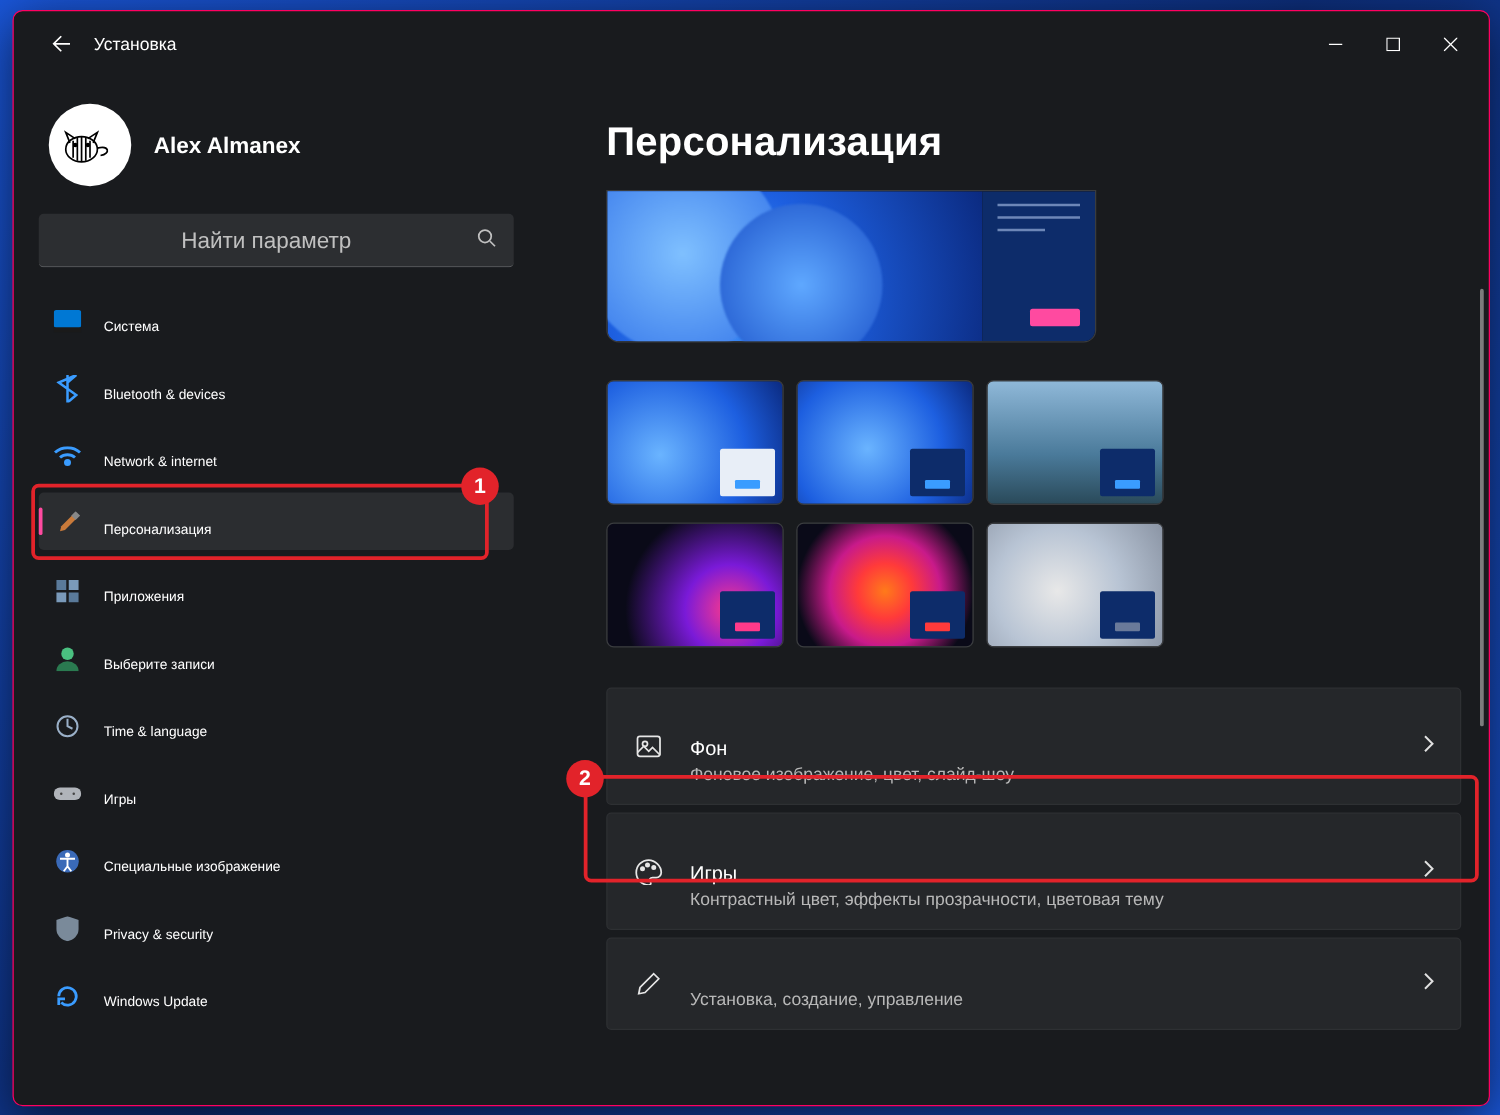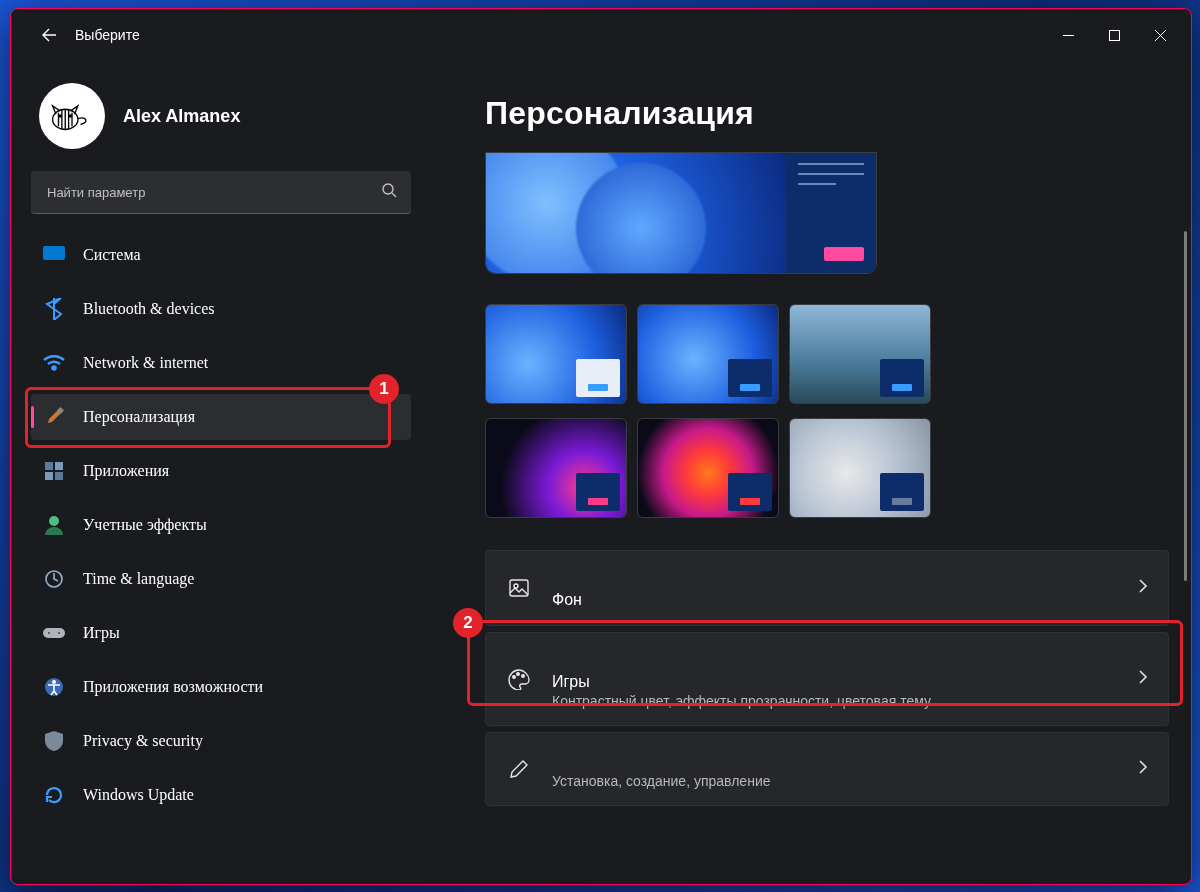--- a/index.html
+++ b/index.html
@@ -105,41 +105,41 @@
     padding: 0 14px;
     border-bottom: 1px solid #5a5c5f;
     margin-bottom: 18px;
   }
   .search input {
     flex: 1;
     background: transparent;
     border: none;
     outline: none;
     color: #e5e5e5;
-    font-size: 13px;
+    font-size: 18px;
+    text-align: center;
   }
   .search input::placeholder { color: #c0c0c0; }
   .search .search-icon { color: #c0c0c0; }
   .navlist {
     display: flex;
     flex-direction: column;
     gap: 8px;
   }
   .navitem {
     display: flex;
-    align-items: center;
+    align-items: flex-end;
     gap: 18px;
     padding: 10px 12px;
     border-radius: 4px;
-    font-size: 16px;
+    font-size: 11px;
     color: #ffffff;
     cursor: pointer;
     position: relative;
     height: 26px;
-    font-family: Liberation Serif, serif;
   }
   .navitem.selected {
     background: #2b2d30;
   }
   .navitem.selected::before {
     content: "";
     position: absolute;
     left: 0;
     top: 12px;
     bottom: 12px;
@@ -302,21 +302,21 @@
 <body>
 
 <div class="window">
 
   <div class="titlebar">
     <div class="back">
       <svg width="16" height="16" viewBox="0 0 16 16" fill="none" stroke="currentColor" stroke-width="1.4">
           <path d="M8 2 L2 8 L8 14 M2 8 H15"></path>
         </svg>
     </div>
-    <div class="title">Выберите</div>
+    <div class="title">Установка</div>
     <div class="win-controls">
       <div class="win-btn">
         <svg width="11" height="11" viewBox="0 0 11 11" stroke="currentColor">
             <line x1="0" y1="5.5" x2="11" y2="5.5"></line>
           </svg>
       </div>
       <div class="win-btn">
         <svg width="11" height="11" viewBox="0 0 11 11" fill="none" stroke="currentColor">
             <rect x="0.5" y="0.5" width="10" height="10"></rect>
           </svg>
@@ -414,21 +414,21 @@
             </span>
           <span>Приложения</span>
         </div>
         <div class="navitem">
           <span class="nico">
               <svg width="18" height="20" viewBox="0 0 18 20">
                 <circle cx="9" cy="6" r="5" fill="#4ac080"></circle>
                 <path d="M0 20 a9 8 0 0 1 18 0 Z" fill="#2a7a50"></path>
               </svg>
             </span>
-          <span>Учетные эффекты</span>
+          <span>Выберите записи</span>
         </div>
         <div class="navitem">
           <span class="nico">
               <svg width="20" height="20" viewBox="0 0 20 20" fill="none" stroke="#9ab0c8" stroke-width="1.6">
                 <circle cx="10" cy="10" r="8"></circle>
                 <path d="M10 4 v6 l4 2"></path>
               </svg>
             </span>
           <span>Time &amp; language</span>
         </div>
@@ -443,21 +443,21 @@
           <span>Игры</span>
         </div>
         <div class="navitem">
           <span class="nico">
               <svg width="20" height="20" viewBox="0 0 20 20">
                 <circle cx="10" cy="10" r="9" fill="#3a6ab8"></circle>
                 <circle cx="10" cy="5" r="2" fill="#fff"></circle>
                 <path d="M4 8 h12 M10 8 v6 l-3 4 M10 14 l3 4" stroke="#fff" stroke-width="1.5" fill="none"></path>
               </svg>
             </span>
-          <span>Приложения возможности</span>
+          <span>Специальные изображение</span>
         </div>
         <div class="navitem">
           <span class="nico">
               <svg width="18" height="20" viewBox="0 0 18 20">
                 <path d="M9 0 L18 3 v7 c0 5 -4 9 -9 10 C4 19 0 15 0 10 V3 Z" fill="#7a8a9a"></path>
               </svg>
             </span>
           <span>Privacy &amp; security</span>
         </div>
         <div class="navitem">
@@ -526,20 +526,21 @@
         <div class="srow">
           <span class="sico">
               <svg width="22" height="22" viewBox="0 0 22 22" fill="none" stroke="currentColor" stroke-width="1.4">
                 <rect x="2" y="3" width="18" height="16" rx="2"></rect>
                 <circle cx="8" cy="9" r="2"></circle>
                 <path d="M2 16 l5 -5 4 4 3 -3 6 6"></path>
               </svg>
             </span>
           <span class="txt">
             <span class="t1">Фон</span>
+            <span class="t2">Фоновое изображение, цвет, слайд-шоу</span>
           </span>
           <span class="chev"><svg width="10" height="16" viewBox="0 0 10 16" fill="none" stroke="currentColor" stroke-width="1.6">
                 <path d="M2 2 l6 6 -6 6"></path>
               </svg></span>
         </div>
 
         <div class="srow">
           <span class="sico">
               <svg width="24" height="22" viewBox="0 0 24 22" fill="none" stroke="currentColor" stroke-width="1.4">
                 <path d="M12 2 a10 10 0 1 0 0 20 c2 0 2-2 1-3 s0-3 2-3 h3 a4 4 0 0 0 4-4 c0-5-5-10-10-10z"></path>

